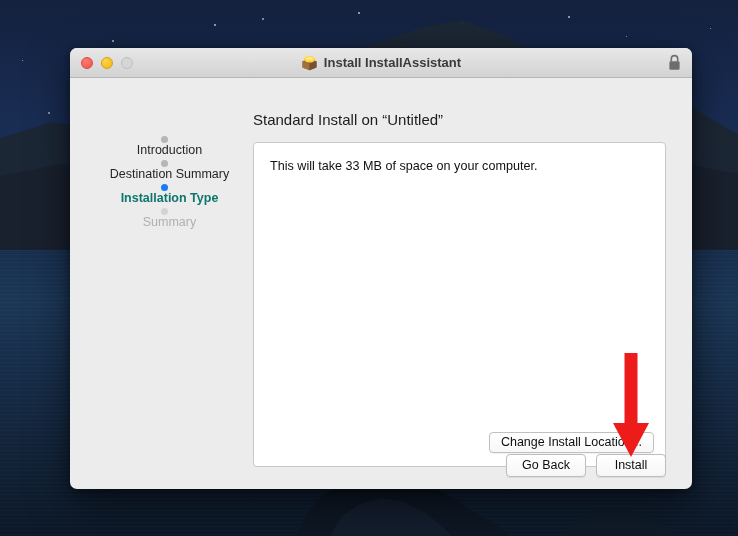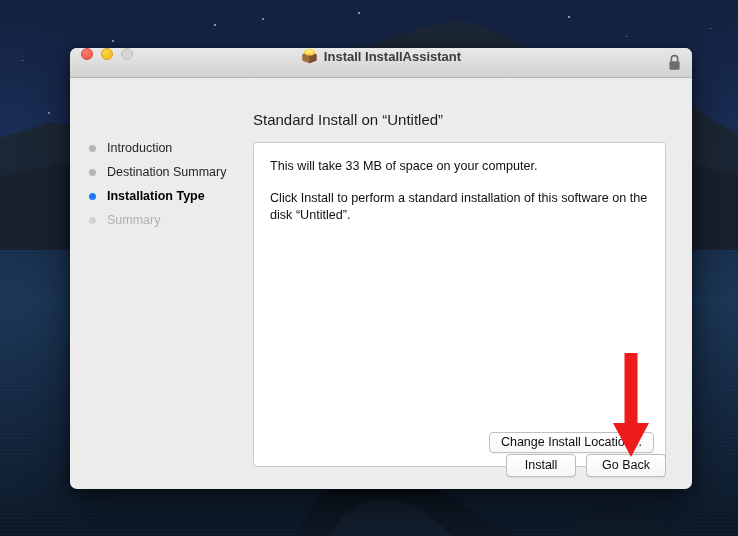--- a/index.html
+++ b/index.html
@@ -79,20 +79,21 @@
     overflow: hidden;
   }
 
   
   #titlebar {
     position: relative;
     height: 29px;
     background: linear-gradient(to bottom, #e8e8e8 0%, #dcdcdc 55%, #d2d2d2 100%);
     border-bottom: 1px solid #b6b6b6;
     display: flex;
+    align-items: center;
   }
   .traffic {
     display: flex;
     gap: 8px;
     margin-left: 11px;
   }
   .light {
     width: 12px;
     height: 12px;
     border-radius: 50%;
@@ -144,35 +145,36 @@
     position: absolute;
     left: 0;
     top: 58px;
     width: 180px;
   }
   .step {
     display: flex;
     align-items: center;
     height: 24px;
     padding-left: 19px;
+    flex-direction: column;
   }
   .step .dot {
     width: 7px;
     height: 7px;
     border-radius: 50%;
     background: #b6b6b6;
     margin-right: 11px;
     flex: none;
   }
   .step .label {
     font-size: 12.5px;
     color: #26262a;
   }
   .step.current .dot { background: #1b7cf5; }
-  .step.current .label { font-weight: bold; color: #000000; }
+  .step.current .label { font-weight: bold; color: #0f766e; }
   .step.pending .dot { background: #d4d4d4; }
   .step.pending .label { color: #b0b0b0; }
 
   
   #content-panel {
     position: absolute;
     left: 183px;
     top: 64px;
     width: 413px;
     height: 325px;
@@ -333,28 +335,27 @@
       </div>
       <div class="step pending">
         <span class="dot"></span>
         <span class="label">Summary</span>
       </div>
     </div>
 
     <div id="content-panel">
       <div id="panel-text">
         <p>This will take 33 MB of space on your computer.</p>
-        <p>Click Install to perform a standard installation of this software on the disk “Untitled”.</p>
       </div>
       <button id="change-location-button">Change Install Location...</button>
     </div>
 
     <div id="footer-buttons">
+      <button class="footer-btn">Go Back</button>
       <button class="footer-btn">Install</button>
-      <button class="footer-btn">Go Back</button>
     </div>
 
   </div>
 </div>
 
 <svg id="annotation-arrow" viewBox="0 0 38 104">
   <path d="M12.5,0 L25.5,0 L25.5,70 L37,70 L19,104 L1,70 L12.5,70 Z" fill="#ee1b1b"></path>
 </svg>
 
 </body></html>

